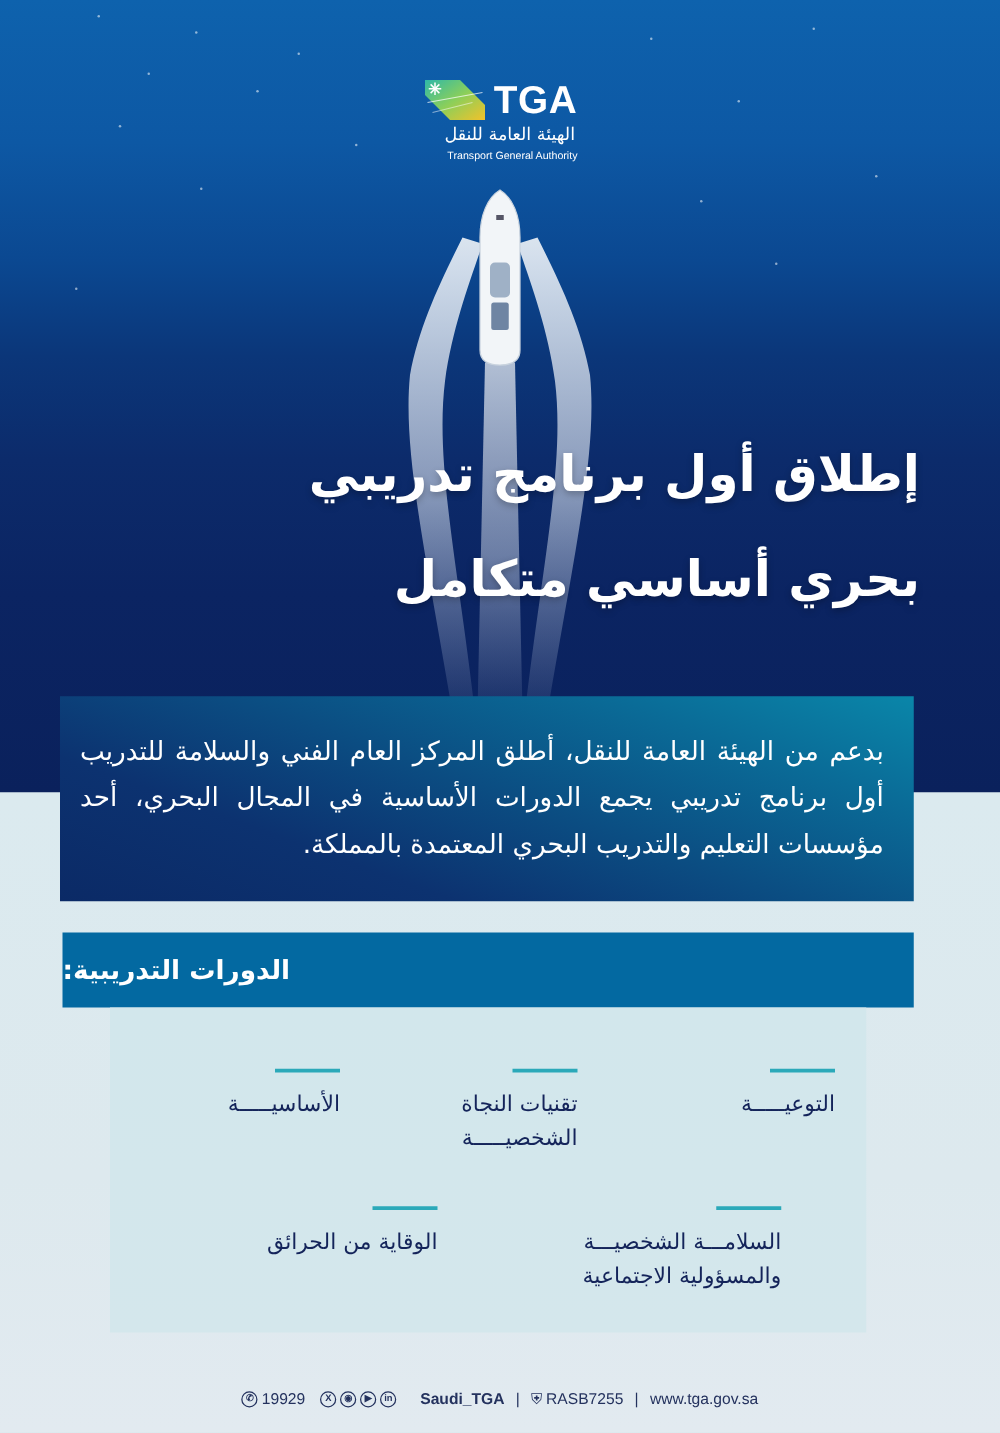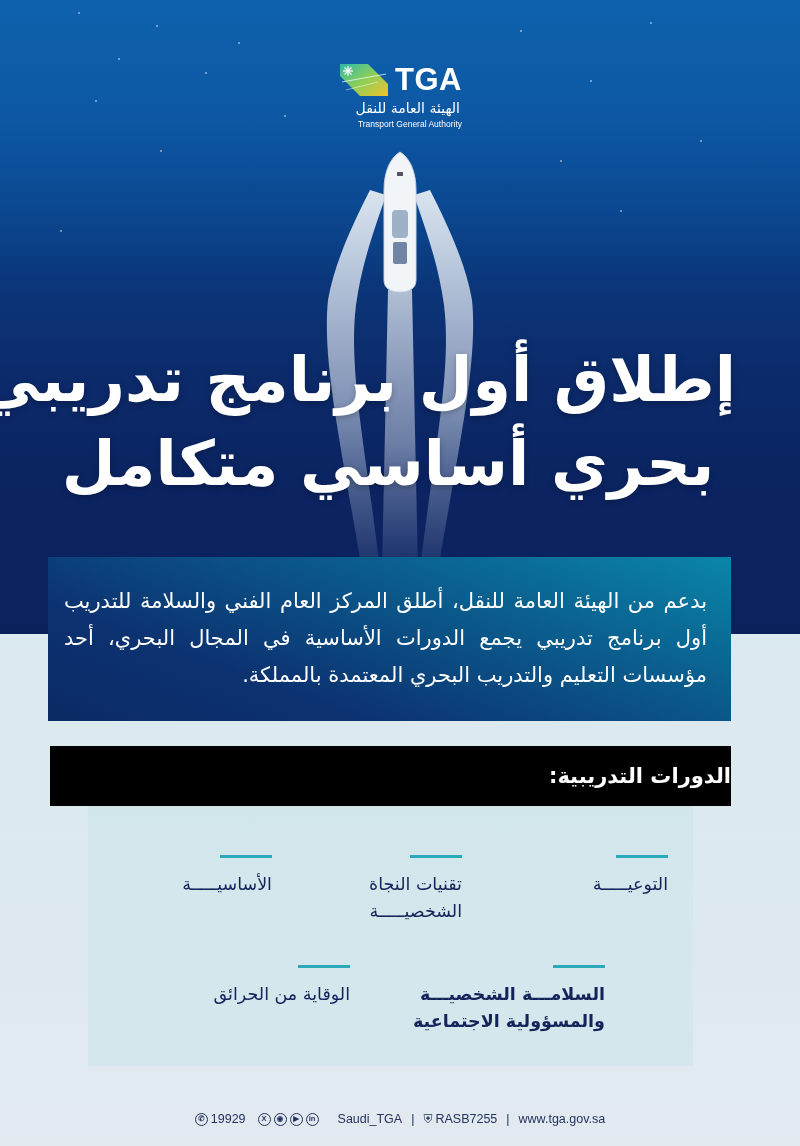--- a/index.html
+++ b/index.html
@@ -40,40 +40,40 @@
     direction: rtl; color: #ffffff; font-size: 14px; line-height: 16px;
   }
   .logo-en {
     position: absolute; left: 0; top: 59px; width: 124px; text-align: right;
     color: #ffffff; font-size: 8.5px; line-height: 10px;
     font-family: "Liberation Sans", sans-serif;
   }
   
   .headline {
     position: absolute; left: 40px; top: 338px; width: 696px;
-    direction: rtl; text-align: center; color: #ffffff;
+    direction: rtl; text-align: right; color: #ffffff;
     font-family: "DejaVu Sans", sans-serif; font-weight: bold;
-    font-size: 62px; line-height: 84px;
+    font-size: 40px; line-height: 84px;
     text-shadow: 0 2px 6px rgba(0,0,0,0.25);
   }
   .headline div { white-space: nowrap; }
   
   .desc-box {
     position: absolute; left: 48px; top: 557px; width: 683px; height: 164px;
     background: linear-gradient(200deg, #0a86a9 0%, #0a6b97 22%, #0b4d82 48%, #0c3270 72%, #0b2a66 100%);
     padding: 26px 24px 0 16px;
   }
   .desc-text {
     direction: rtl; text-align: justify; text-align-last: right;
     color: #ffffff; font-size: 21px; line-height: 37px;
   }
   
   .courses-header {
     position: absolute; left: 50px; top: 746px; width: 681px; height: 60px;
-    background: #000000; display: flex; align-items: center; justify-content: flex-start;
+    background: #0369a1; display: flex; align-items: center; justify-content: flex-end;
     direction: rtl; color: #ffffff; font-size: 21px; font-weight: bold;
   }
   .courses-panel {
     position: absolute; left: 88px; top: 806px; width: 605px; height: 260px;
     background: linear-gradient(180deg, #d2e7ec 0%, #d4e7ec 100%);
   }
   .course {
     position: absolute; direction: rtl; text-align: right;
     color: #14245a; font-size: 17.5px; line-height: 27px;
   }
@@ -186,42 +186,42 @@
   <span class="bar"></span>
   <div>تقنيات النجاة</div>
   <div>الشخصيـــــة</div>
 </div>
 
 <div class="course" style="left:120px; top:855px; width:152px;">
   <span class="bar"></span>
   <div>الأساسيـــــة</div>
 </div>
 
-<div class="course" style="left:408px; top:965px; width:197px;font-weight:bold;">
+<div class="course" style="left:428px; top:965px; width:197px;">
   <span class="bar"></span>
   <div>السلامـــة الشخصيـــة</div>
   <div>والمسؤولية الاجتماعية</div>
 </div>
 
 <div class="course" style="left:190px; top:965px; width:160px;">
   <span class="bar"></span>
   <div>الوقاية من الحرائق</div>
 </div>
 
 <div class="footer">
   <span class="grp">
     <span class="ic">✆</span>
     <span>19929</span>
   </span>
   <span class="grp" style="margin-left:6px;">
     <span class="ic">X</span>
     <span class="ic">◉</span>
     <span class="ic">▶</span>
     <span class="ic">in</span>
-    <span style="margin-left:16px;">Saudi_TGA</span>
+    <span style="margin-left:16px;font-weight:bold;">Saudi_TGA</span>
   </span>
   <span class="sep">|</span>
   <span class="grp">
     <span style="font-size:12px;">⛨</span>
     <span>RASB7255</span>
   </span>
   <span class="sep">|</span>
   <span>www.tga.gov.sa</span>
 </div>
 

